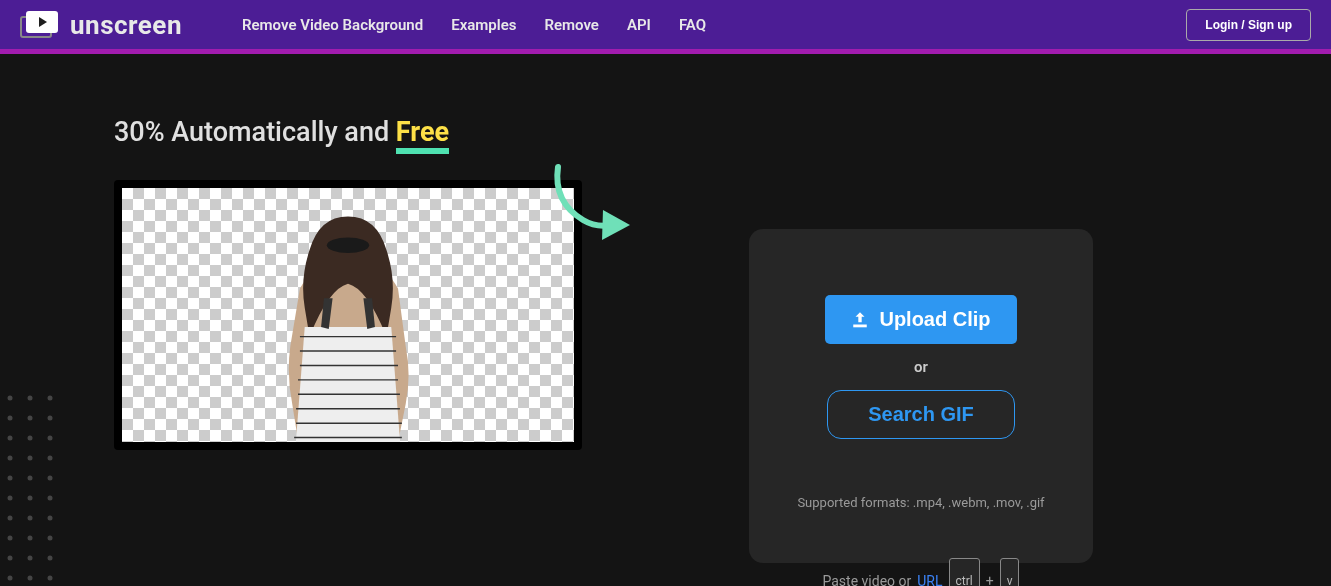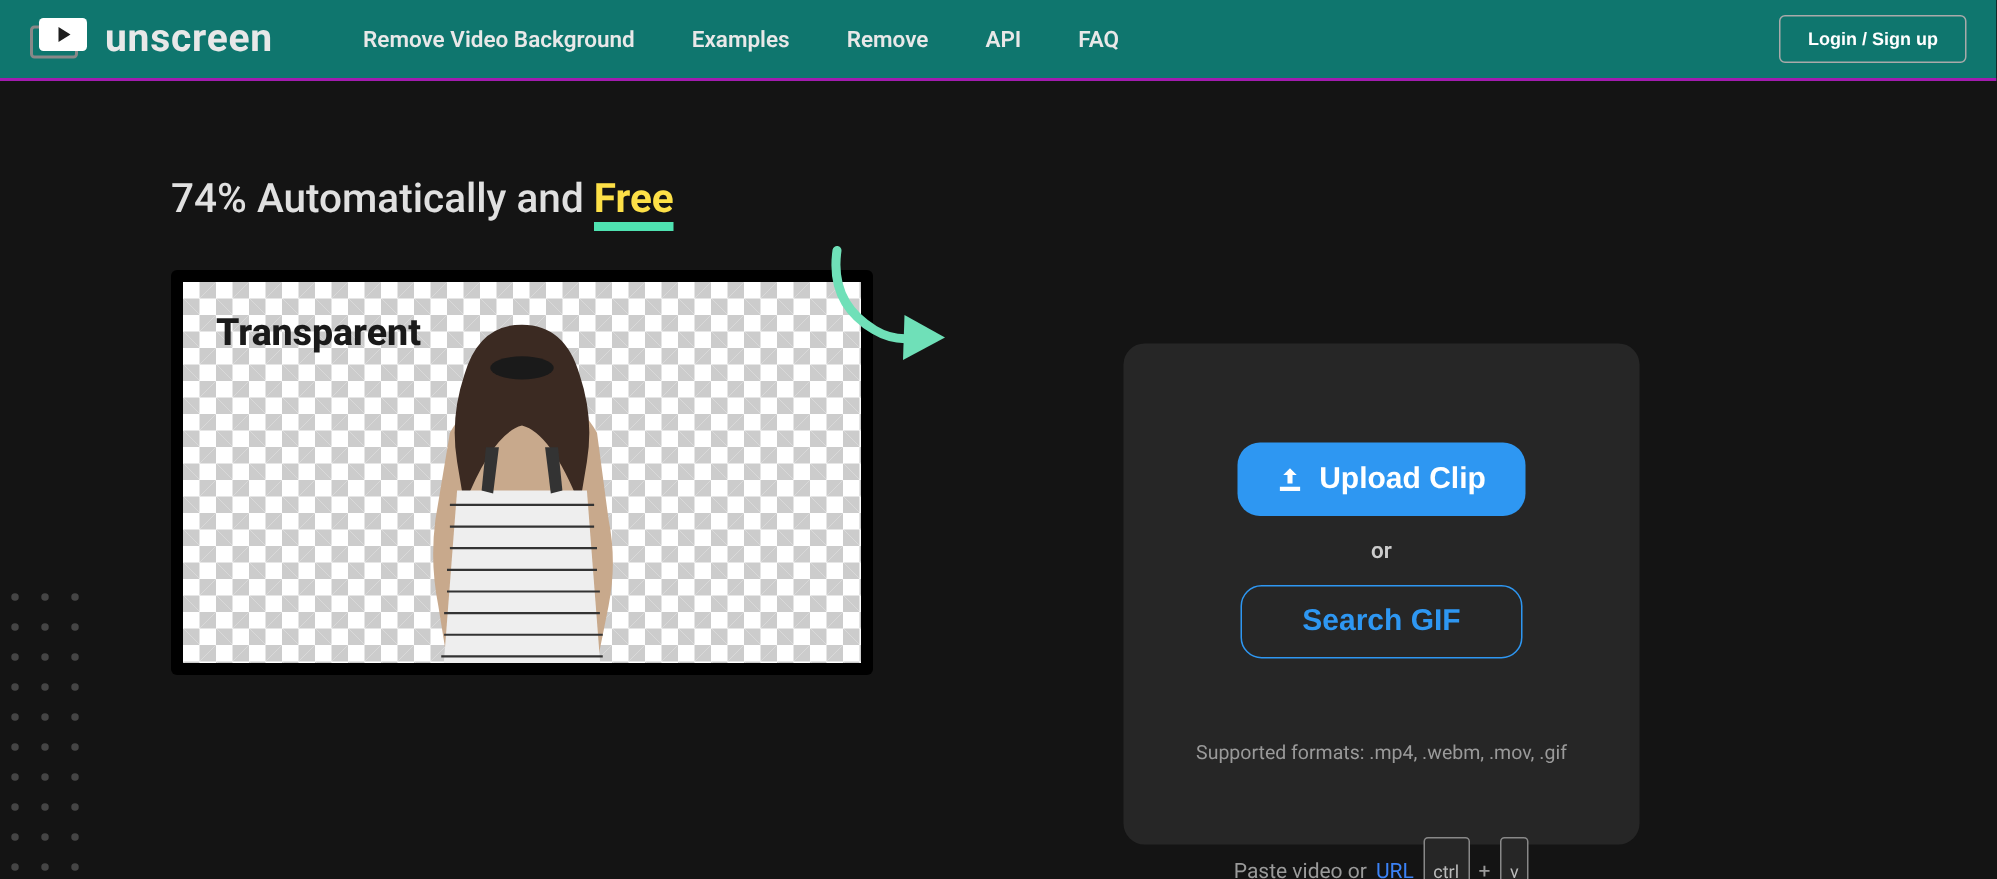--- a/index.html
+++ b/index.html
@@ -7,25 +7,25 @@
     width: 1331px;
     height: 586px;
     background: #141414;
     font-family: -apple-system, BlinkMacSystemFont, "Segoe UI", Roboto, "Helvetica Neue", Arial, sans-serif;
     color: #fff;
     overflow: hidden;
     position: relative;
   }
   .navbar {
     height: 54px;
-    background: #0f766e;
+    background: #4c1d95;
     display: flex;
     align-items: center;
     padding: 0 20px;
-    border-bottom: 2px solid #a21caf;
+    border-bottom: 5px solid #a21caf;
   }
   .logo {
     display: flex;
     align-items: center;
     gap: 10px;
   }
   .logo-icon {
     width: 40px;
     height: 28px;
     position: relative;
@@ -59,21 +59,21 @@
     margin-left: 2px;
   }
   .logo-text {
     font-size: 26px;
     font-weight: 700;
     letter-spacing: 0.5px;
     color: #e8e8e8;
   }
   .nav-links {
     display: flex;
-    gap: 38px;
+    gap: 28px;
     margin-left: 60px;
   }
   .nav-link {
     color: #e8e8e8;
     font-size: 15px;
     font-weight: 600;
     cursor: pointer;
   }
   .nav-right {
     margin-left: auto;
@@ -182,21 +182,21 @@
     padding: 66px 30px 20px 30px;
     display: flex;
     flex-direction: column;
     align-items: center;
   }
   .upload-btn {
     background: #2e97f2;
     color: #fff;
     border: none;
     padding: 13px 26px;
-    border-radius: 15px;
+    border-radius: 5px;
     font-size: 20px;
     font-weight: 700;
     cursor: pointer;
     display: flex;
     align-items: center;
     gap: 10px;
   }
   .upload-icon {
     width: 18px; height: 18px;
   }
@@ -274,26 +274,25 @@
     <span class="nav-link">FAQ</span>
   </div>
   <div class="nav-right">
     <button class="login-btn">Login / Sign up</button>
   </div>
 </div>
 
 <div class="main">
   <div class="left-col">
     <div class="hero-sub">
-      <span>74% Automatically and </span><span class="free">Free</span>
+      <span>30% Automatically and </span><span class="free">Free</span>
     </div>
 
     <div class="preview-box">
       <div class="checker">
-        <span class="checker-label">Transparent</span>
         <svg class="person" viewBox="0 0 200 260">
           <path d="M 100 20 Q 80 20 72 40 Q 68 55 72 70 Q 60 72 50 90 L 40 150 Q 36 180 42 210 L 50 260 L 150 260 L 160 210 Q 166 180 160 150 L 152 90 Q 142 72 130 70 Q 135 55 130 40 Q 122 20 100 20 Z" fill="#c8a98c"></path>
           <path d="M 100 15 Q 70 15 60 50 Q 50 80 55 110 L 60 140 Q 80 90 100 85 Q 120 90 140 140 L 145 110 Q 150 80 140 50 Q 130 15 100 15 Z" fill="#3b2a22"></path>
           <ellipse cx="100" cy="45" rx="22" ry="8" fill="#1a1a1a"></ellipse>
           <path d="M 55 130 L 145 130 L 155 260 L 45 260 Z" fill="#eee"></path>
           <g stroke="#333" stroke-width="1.5">
             <line x1="50" y1="140" x2="150" y2="140"></line>
             <line x1="50" y1="155" x2="150" y2="155"></line>
             <line x1="50" y1="170" x2="152" y2="170"></line>
             <line x1="48" y1="185" x2="152" y2="185"></line>

